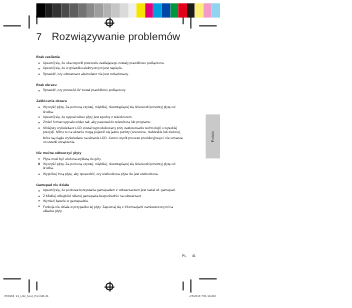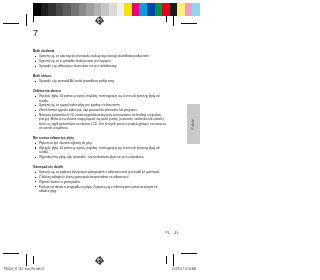--- a/index.html
+++ b/index.html
@@ -224,20 +224,21 @@
       <div class="swatch" style="background: rgb(154, 154, 154);"></div>
     </div>
 
   <div class="reg" style="left:96px; top:17px;"></div>
   <div class="reg" style="left:96px; top:257px;"></div>
 
   <div class="page">
 
     <div class="chapter">
       <span class="chapter-num">7</span>
+      <span class="chapter-title">Rozwiązywanie problemów</span>
     </div>
 
     <div id="sections">
         <div class="sec">
           <div class="sec-head">Brak zasilania</div>
           <ul class="bullets">
             <li>Upewnij się, że oba wtyczki przewodu zasilającego zostały prawidłowo podłączone.</li>
             <li>Upewnij się, że w gniazdku elektrycznym jest napięcie.</li>
             <li>Sprawdź, czy odtwarzacz akumulator nie jest rozładowany.</li>
           </ul>

